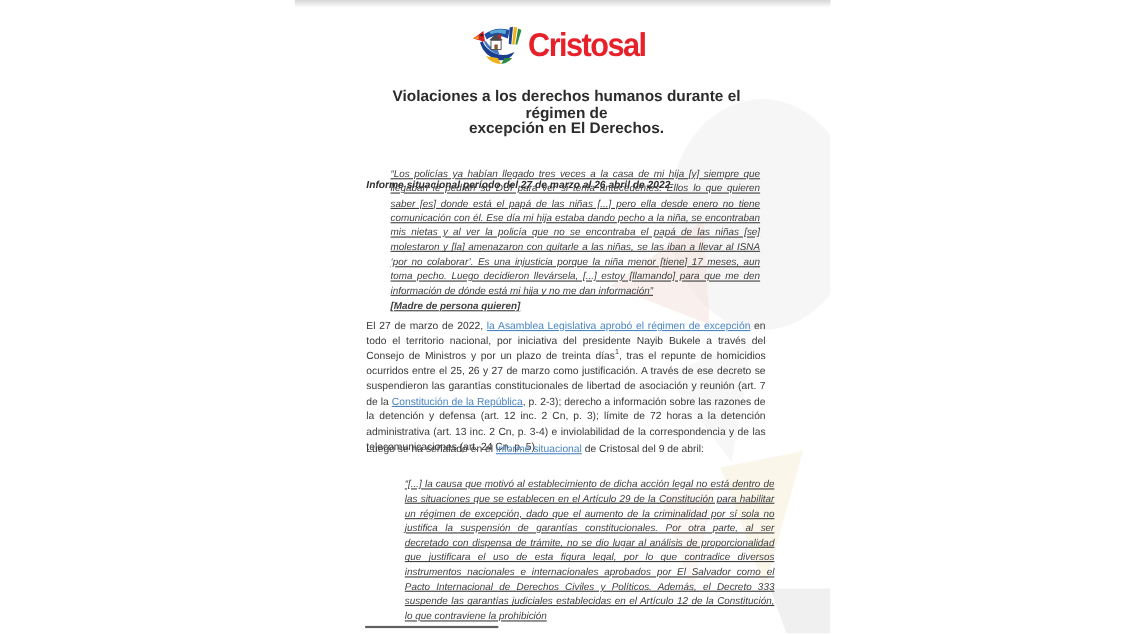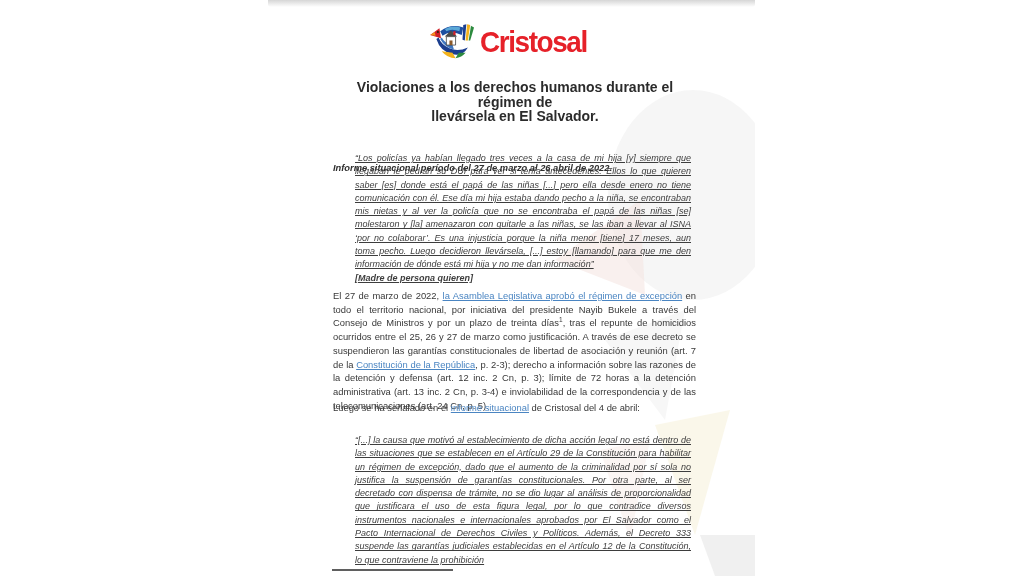--- a/index.html
+++ b/index.html
@@ -66,21 +66,21 @@
     position: absolute;
     left: 87px; width: 336px;
     font-style: italic;
     font-size: 9px;
     line-height: 13.3px;
     text-align: justify;
     color: #3d3d3d;
     text-decoration: underline;
   }
   .quote-1 { top: 152px; }
-  .quote-2 { top: 434px; }
+  .quote-2 { top: 434px; margin-left: 13px; }
   .quote-attribution {
     font-weight: bold;
     font-style: italic;
   }
   .body-para {
     position: absolute;
     left: 65px; width: 363px;
     font-size: 9.4px;
     line-height: 13.7px;
     text-align: justify;
@@ -145,36 +145,36 @@
       <path d="M22 19 L34 19 L34 30 L22 30 Z" fill="#ffffff" stroke="#3a3a3a" stroke-width="1"></path>
       <path d="M20 19 L28 11 L36 19 Z" fill="#4a4a4a"></path>
       <rect x="31" y="12" width="3" height="5" fill="#d01f28"></rect>
       <rect x="26" y="24" width="4" height="6" fill="#8a5a2b"></rect>
     </svg>
     <span class="brand-text">Cristosal</span>
   </div>
 
   <div class="doc-title">
     <span style="display:block;">Violaciones a los derechos humanos durante el régimen de</span>
-    <span style="display:block;">llevársela en El Salvador.</span>
+    <span style="display:block;">excepción en El Derechos.</span>
   </div>
 
   <div class="doc-subtitle">Informe situacional período del 27 de marzo al 26 abril de 2022.</div>
 
   <div class="quote quote-1">
     <span>“Los policías ya habían llegado tres veces a la casa de mi hija [y] siempre que llegaban le pedían su DUI para ver si tenía antecedentes. Ellos lo que quieren saber [es] donde está el papá de las niñas [...] pero ella desde enero no tiene comunicación con él. Ese día mi hija estaba dando pecho a la niña, se encontraban mis nietas y al ver la policía que no se encontraba el papá de las niñas [se] molestaron y [la] amenazaron con quitarle a las niñas, se las iban a llevar al ISNA ‘por no colaborar’. Es una injusticia porque la niña menor [tiene] 17 meses, aun toma pecho. Luego decidieron llevársela, [...] estoy [llamando] para que me den información de dónde está mi hija y no me dan información”</span><br>
     <span class="quote-attribution">[Madre de persona quieren]</span>
   </div>
 
   <div class="body-para para-main">
     <span>El 27 de marzo de 2022, </span><a class="doc-link">la Asamblea Legislativa aprobó el régimen de excepción</a><span> en todo el territorio nacional, por iniciativa del presidente Nayib Bukele a través del Consejo de Ministros y por un plazo de treinta días</span><sup class="fn">1</sup><span>, tras el repunte de homicidios ocurridos entre el 25, 26 y 27 de marzo como justificación. A través de ese decreto se suspendieron las garantías constitucionales de libertad de asociación y reunión (art. 7 de la </span><a class="doc-link">Constitución de la República</a><span>, p. 2-3); derecho a información sobre las razones de la detención y defensa (art. 12 inc. 2 Cn, p. 3); límite de 72 horas a la detención administrativa (art. 13 inc. 2 Cn, p. 3-4) e inviolabilidad de la correspondencia y de las telecomunicaciones (art. 24 Cn, p. 5).</span>
   </div>
 
   <div class="body-para para-intro">
-    <span>Luego se ha señalado en el </span><a class="doc-link">informe situacional</a><span> de Cristosal del 4 de abril:</span>
+    <span>Luego se ha señalado en el </span><a class="doc-link">informe situacional</a><span> de Cristosal del 9 de abril:</span>
   </div>
 
   <div class="quote quote-2">
     <span>“[...] la causa que motivó al establecimiento de dicha acción legal no está dentro de las situaciones que se establecen en el Artículo 29 de la Constitución para habilitar un régimen de excepción, dado que el aumento de la criminalidad por sí sola no justifica la suspensión de garantías constitucionales. Por otra parte, al ser decretado con dispensa de trámite, no se dio lugar al análisis de proporcionalidad que justificara el uso de esta figura legal, por lo que contradice diversos instrumentos nacionales e internacionales aprobados por El Salvador como el Pacto Internacional de Derechos Civiles y Políticos. Además, el Decreto 333 suspende las garantías judiciales establecidas en el Artículo 12 de la Constitución, lo que contraviene la prohibición</span>
   </div>
 
   <div class="footnote-rule"></div>
 
 </div>
 

